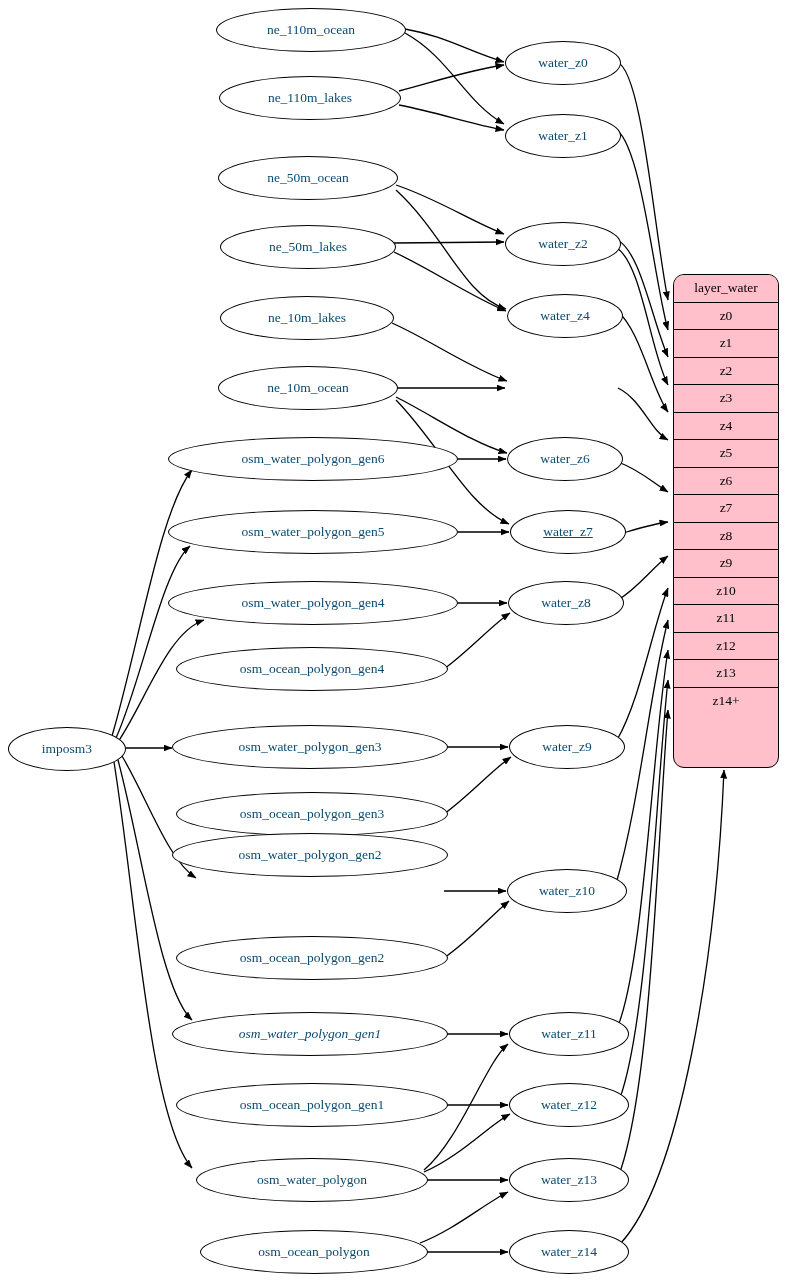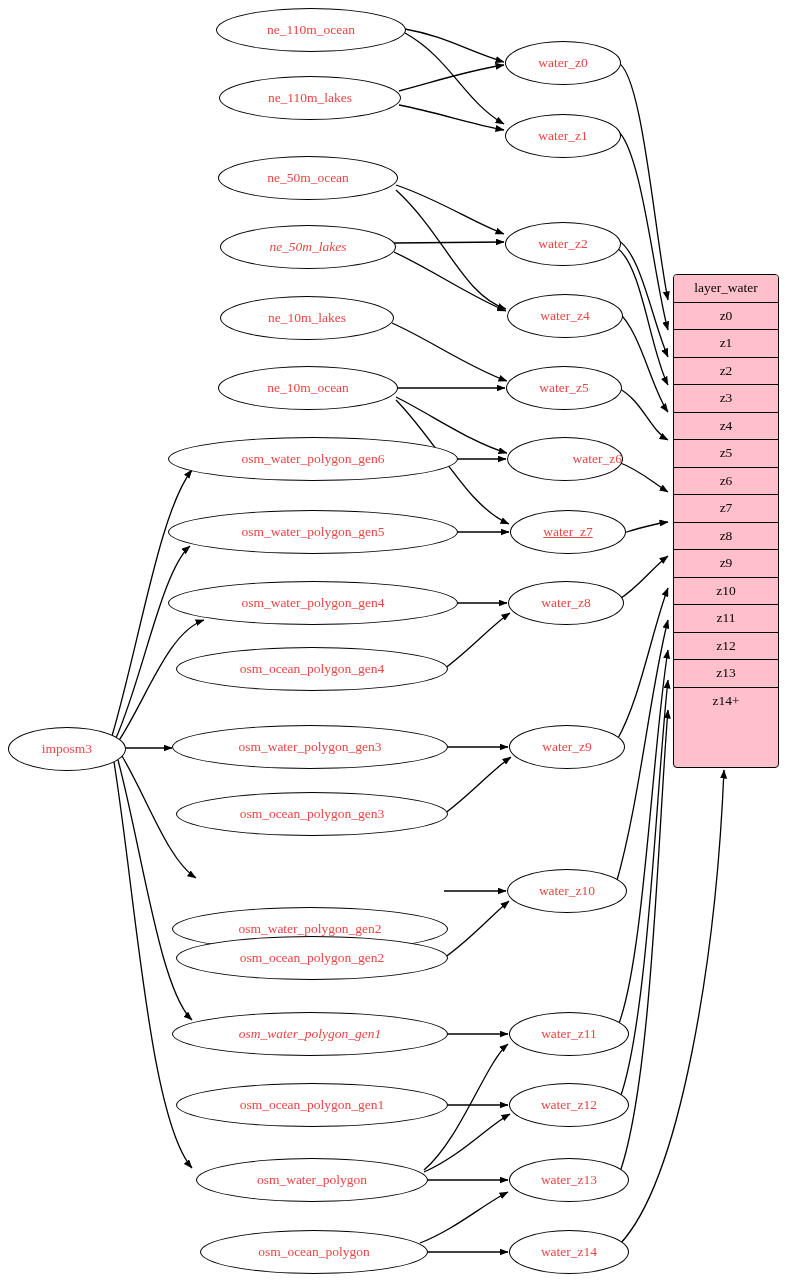--- a/index.html
+++ b/index.html
@@ -26,30 +26,30 @@
   .node {
     position: absolute;
     box-sizing: border-box;
     display: flex;
     align-items: center;
     justify-content: center;
     background: #ffffff;
     border: 1px solid #000000;
     border-radius: 50% / 50%;
     font-size: 13.5px;
-    color: #ef4444;
+    color: #0c4a6e;
     white-space: nowrap;
     text-align: center;
   }
   .table-box {
     position: absolute;
     box-sizing: border-box;
     border: 1px solid #000000;
     background: #ffc0cb;
-    border-radius: 4px;
+    border-radius: 11px;
     overflow: hidden;
   }
   .table-row {
     box-sizing: border-box;
     height: 27.5px;
     display: flex;
     align-items: center;
     justify-content: center;
     font-size: 13.5px;
     color: #000000;
@@ -150,21 +150,21 @@
 
   <div class="node" style="left:216px; top:8px; width:190px; height:44px;">
     <span>ne_110m_ocean</span>
   </div>
   <div class="node" style="left:219px; top:76px; width:182px; height:44px;">
     <span>ne_110m_lakes</span>
   </div>
   <div class="node" style="left:218px; top:156px; width:180px; height:44px;">
     <span>ne_50m_ocean</span>
   </div>
-  <div class="node" style="left:220px; top:225px; width:176px; height:44px;font-style:italic;">
+  <div class="node" style="left:220px; top:225px; width:176px; height:44px;">
     <span>ne_50m_lakes</span>
   </div>
   <div class="node" style="left:220px; top:296px; width:174px; height:44px;">
     <span>ne_10m_lakes</span>
   </div>
   <div class="node" style="left:218px; top:366px; width:180px; height:44px;">
     <span>ne_10m_ocean</span>
   </div>
   <div class="node" style="left:168px; top:437px; width:290px; height:44px;">
     <span>osm_water_polygon_gen6</span>
@@ -177,21 +177,21 @@
   </div>
   <div class="node" style="left:176px; top:647px; width:272px; height:44px;">
     <span>osm_ocean_polygon_gen4</span>
   </div>
   <div class="node" style="left:172px; top:725px; width:276px; height:44px;">
     <span>osm_water_polygon_gen3</span>
   </div>
   <div class="node" style="left:176px; top:792px; width:272px; height:44px;">
     <span>osm_ocean_polygon_gen3</span>
   </div>
-  <div class="node" style="left:172px; top:907px; width:276px; height:44px;justify-content:center;">
+  <div class="node" style="left:172px; top:833px; width:276px; height:44px;justify-content:center;">
     <span>osm_water_polygon_gen2</span>
   </div>
   <div class="node" style="left:176px; top:936px; width:272px; height:44px;">
     <span>osm_ocean_polygon_gen2</span>
   </div>
   <div class="node" style="left:172px; top:1012px; width:276px; height:44px;font-style:italic;">
     <span>osm_water_polygon_gen1</span>
   </div>
   <div class="node" style="left:176px; top:1083px; width:272px; height:44px;">
     <span>osm_ocean_polygon_gen1</span>
@@ -208,24 +208,21 @@
   </div>
   <div class="node" style="left:505px; top:114px; width:116px; height:44px;">
     <span>water_z1</span>
   </div>
   <div class="node" style="left:505px; top:222px; width:116px; height:44px;">
     <span>water_z2</span>
   </div>
   <div class="node" style="left:507px; top:294px; width:116px; height:44px;">
     <span>water_z4</span>
   </div>
-  <div class="node" style="left:506px; top:366px; width:116px; height:44px;">
-    <span>water_z5</span>
-  </div>
-  <div class="node" style="left:507px; top:437px; width:116px; height:44px;justify-content:flex-end;">
+  <div class="node" style="left:507px; top:437px; width:116px; height:44px;">
     <span>water_z6</span>
   </div>
   <div class="node" style="left:510px; top:510px; width:116px; height:44px;text-decoration:underline;">
     <span>water_z7</span>
   </div>
   <div class="node" style="left:508px; top:581px; width:116px; height:44px;">
     <span>water_z8</span>
   </div>
   <div class="node" style="left:509px; top:725px; width:116px; height:44px;">
     <span>water_z9</span>

